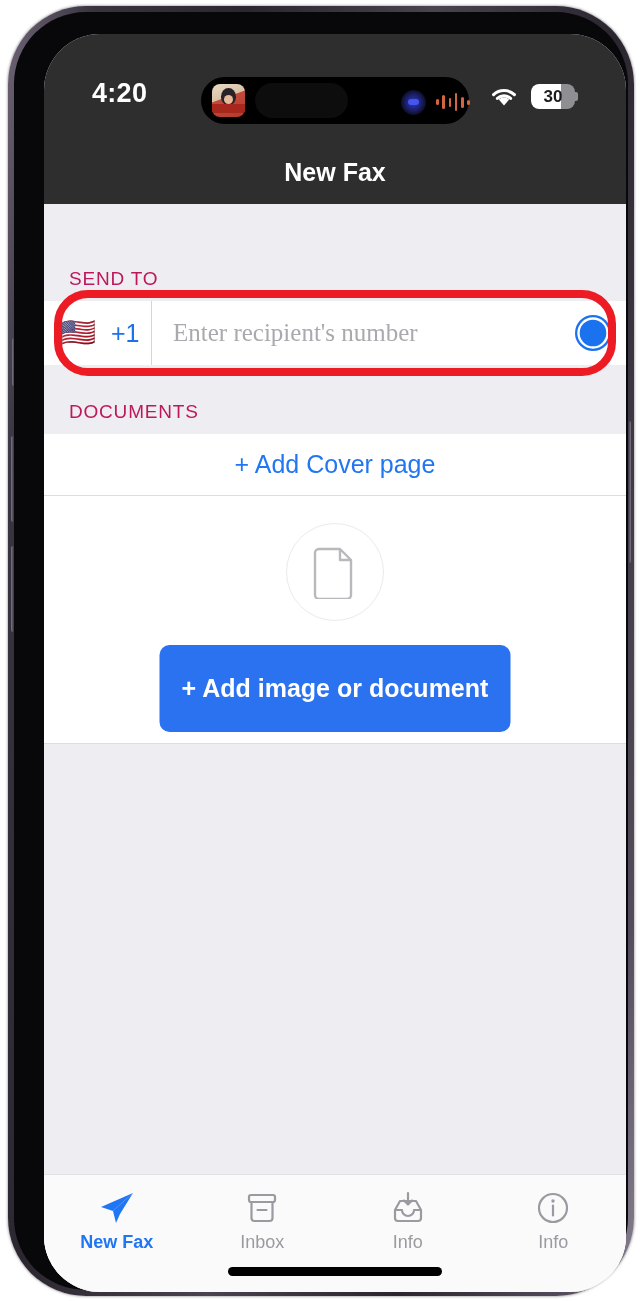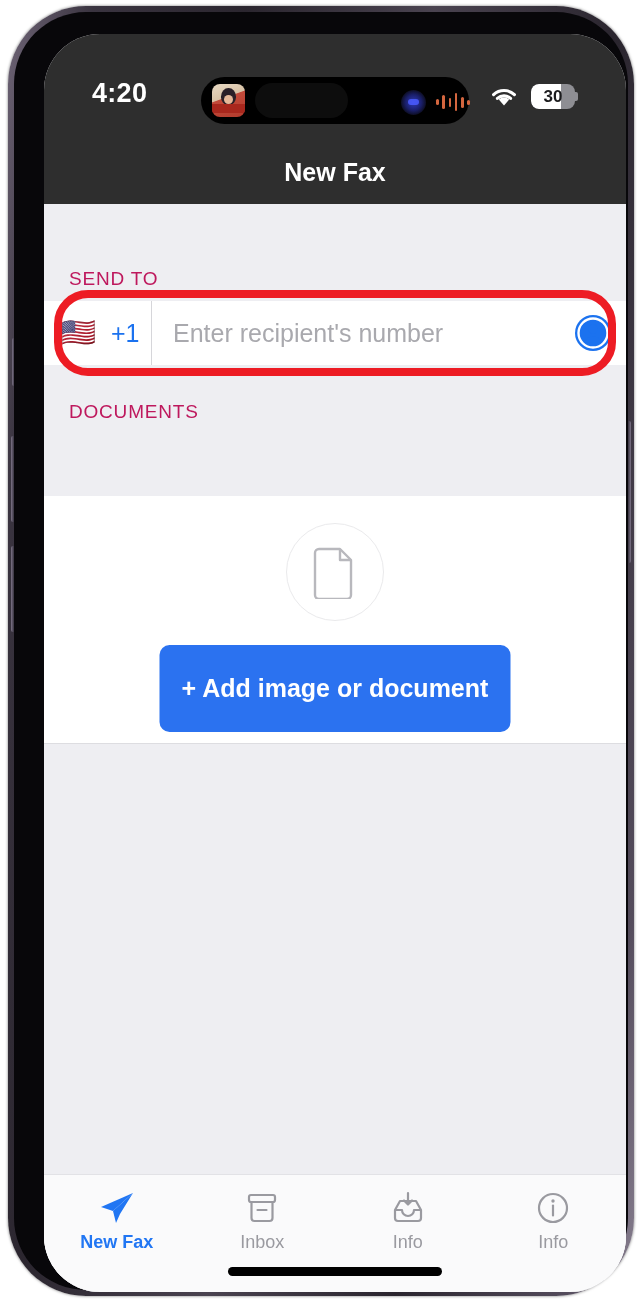--- a/index.html
+++ b/index.html
@@ -167,21 +167,21 @@
     width: 108px; height: 64px; display: flex; align-items: center;
     border-right: 1px solid #d6d6da;
   }
   #flag-icon { margin-left: 17px; font-size: 28px; line-height: 1; }
   #country-code {
     margin-left: 15px; color: #1b72ef; font-size: 25px; font-weight: 500;
   }
   #recipient-input {
     flex: 1; height: 64px; border: none; outline: none; background: transparent;
     padding-left: 21px; font-size: 25px; color: #1c1c1e;
-    font-family: Liberation Sans, sans-serif;
+    font-family: Liberation Serif, serif;
   }
   #recipient-input::placeholder { color: #a9a9ae; }
   #contacts-button {
     width: 66px; height: 64px; display: flex; align-items: center; justify-content: center;
     background: none; border: none; cursor: pointer;
   }
 
   
   #red-highlight {
     position: absolute; left: 10px; top: 86px; width: 562px; height: 86px;
@@ -312,20 +312,23 @@
               <circle cx="19" cy="15" r="4.6" fill="#1b72ef"></circle>
               <path d="M10.8 28.5 a8.6 8.6 0 0 1 16.4 0 Z" fill="#1b72ef"></path>
             </svg>
           </button>
         </div>
 
         <div id="red-highlight"></div>
 
         <div class="section-header" id="hdr-documents">DOCUMENTS</div>
 
+        <div id="add-cover-row">
+          <span id="add-cover-label">+ Add Cover page</span>
+        </div>
 
         <div id="doc-panel">
           <div id="doc-placeholder-circle">
             <svg width="46" height="54" viewBox="0 0 46 54">
               <path d="M7 4 h21 l11 11 v35 a4 4 0 0 1 -4 4 h-28 a4 4 0 0 1 -4 -4 v-42 a4 4 0 0 1 4 -4 z" fill="none" stroke="#b8b8bd" stroke-width="2.4" stroke-linejoin="round"></path>
               <path d="M28 4 v11 h11" fill="none" stroke="#b8b8bd" stroke-width="2.4" stroke-linejoin="round"></path>
             </svg>
           </div>
           <button id="add-doc-button">+ Add image or document</button>
         </div>

